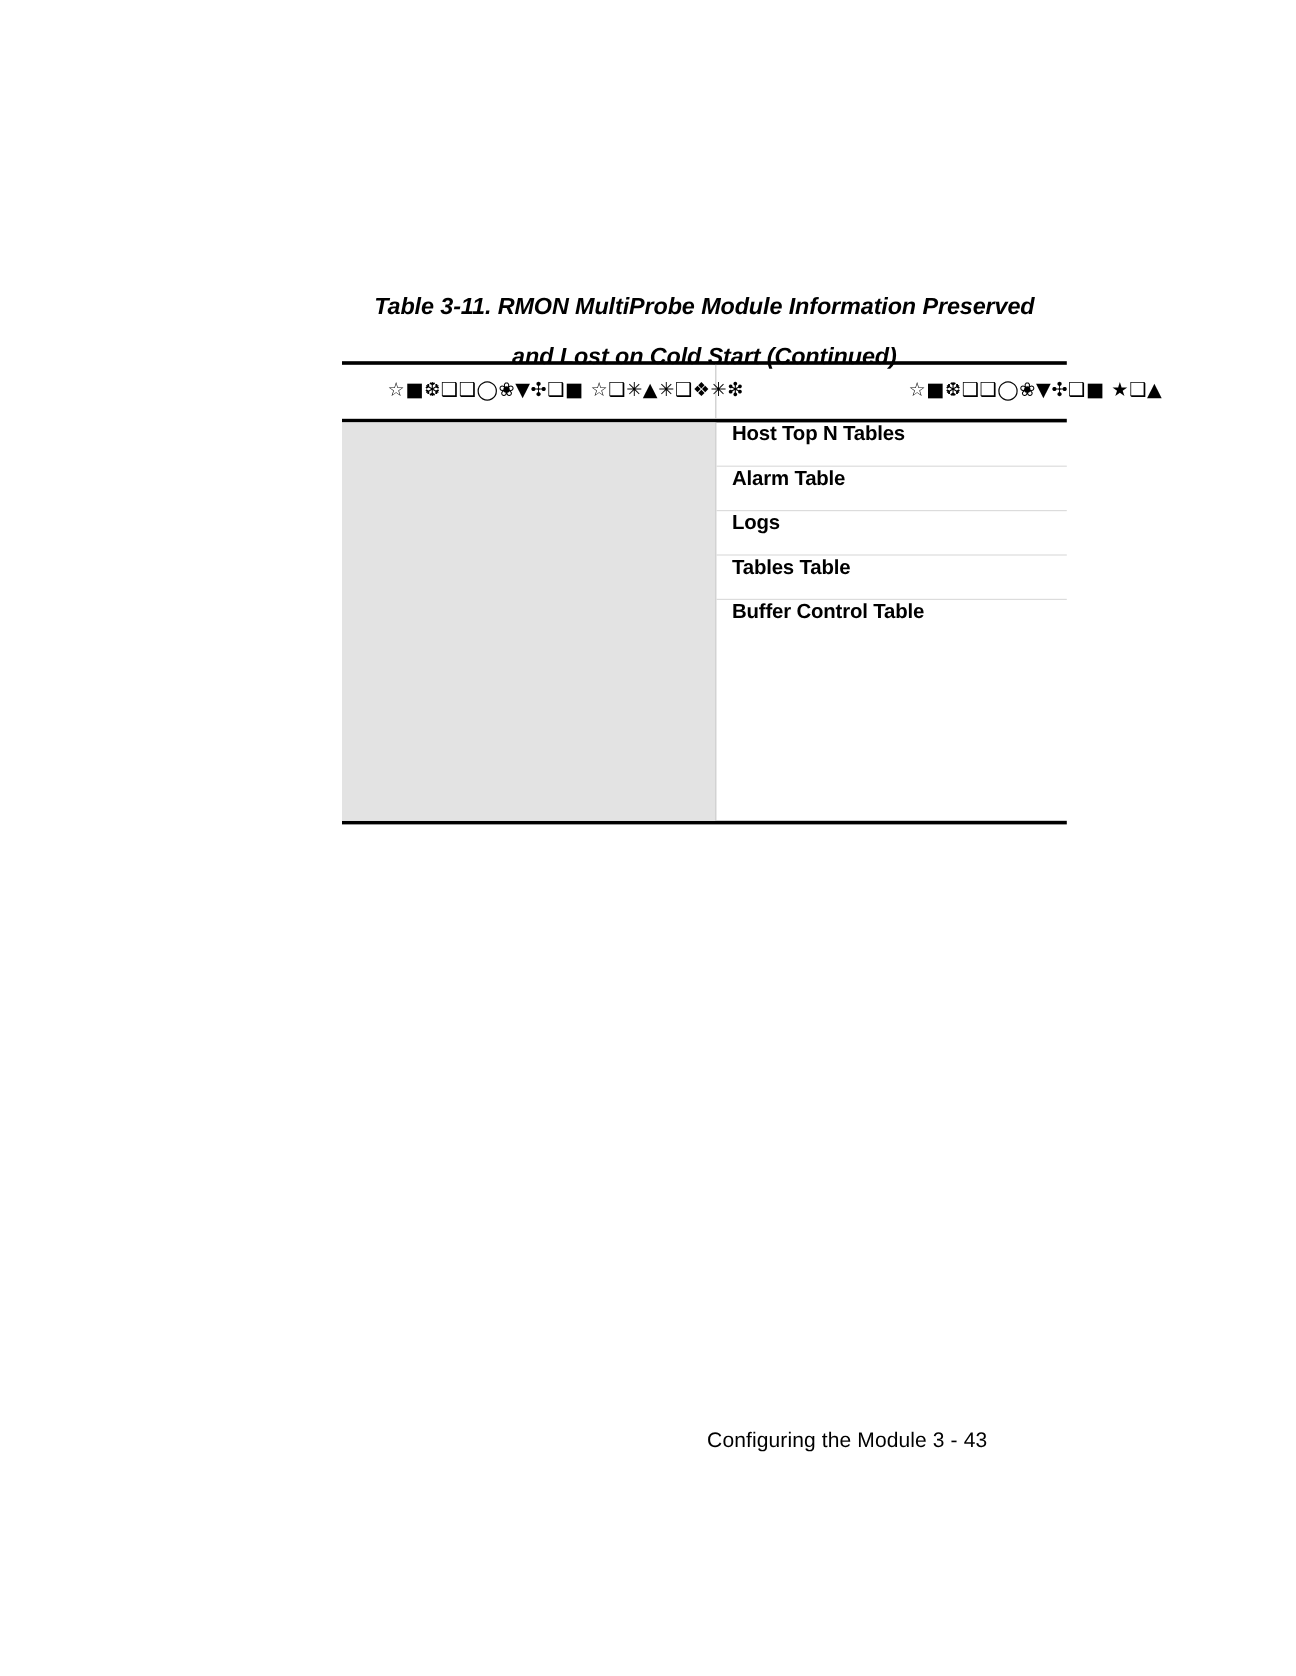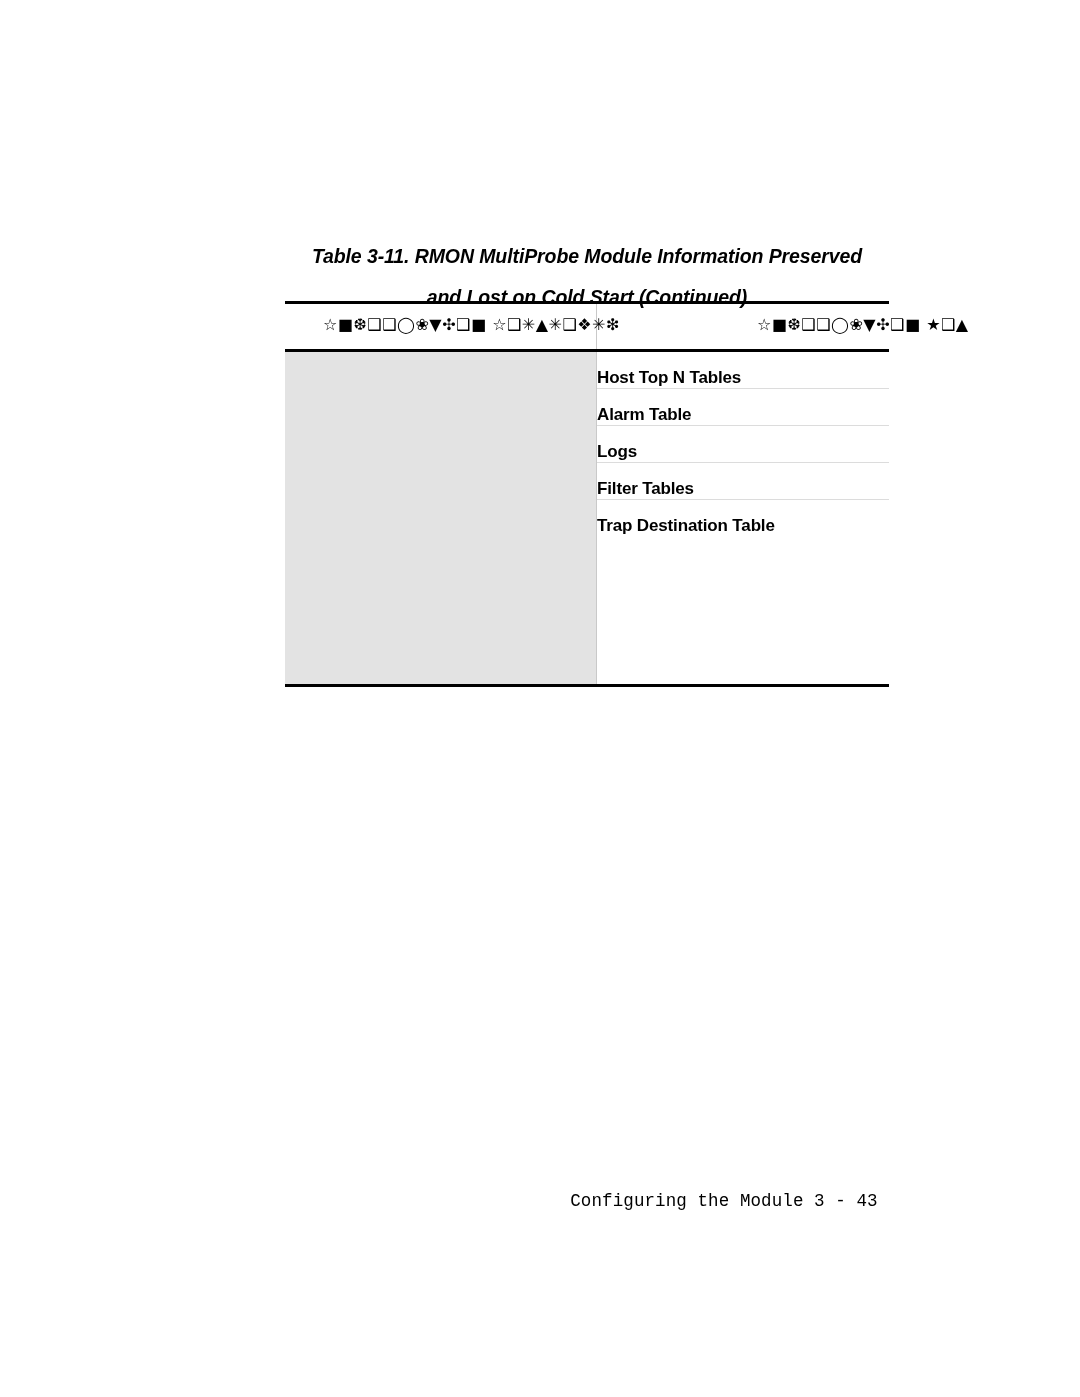--- a/index.html
+++ b/index.html
@@ -114,21 +114,22 @@
     width: 293px;
     height: 332px;
     border-left: 1px solid #c9c9c9;
     box-sizing: border-box;
   }
   .row {
     height: 36.9px;
     box-sizing: border-box;
     border-bottom: 1px solid #dcdcdc;
     display: flex;
-    align-items: flex-end;
+    align-items: flex-start;
+    padding-left: 13px;
   }
   .row:last-child { border-bottom: none; }
   .row .cell-text {
     font-family: "Liberation Sans", sans-serif;
     font-weight: bold;
     font-size: 17px;
     line-height: 20px;
     color: #000;
     white-space: nowrap;
     letter-spacing: -0.15px;
@@ -143,22 +144,21 @@
     text-align: center;
     font-family: "Liberation Sans", sans-serif;
     font-size: 17.5px;
     line-height: 22px;
     color: #000;
     letter-spacing: 0.1px;
   }
   .page-footer .foot-inner {
     display: inline-block;
     position: relative;
-    left: 184px;
-    font-family: Liberation Mono, monospace;
+    left: 166px;
   }
 </style>
 </head>
 <body>
 
 <div class="page">
 
   <div class="table-title">
     <span class="line1">Table 3-11.  RMON MultiProbe Module Information Preserved</span>
     <span class="line2">and Lost on Cold Start (Continued)</span>
@@ -188,30 +188,30 @@
 
         <div class="row">
           <span class="cell-text">Alarm Table</span>
         </div>
 
         <div class="row">
           <span class="cell-text">Logs</span>
         </div>
 
         <div class="row">
-          <span class="cell-text">Filter Tables</span>
-        </div>
-
-
-
-
-
-        <div class="row">
-          <span class="cell-text">Trap Destination Table</span>
-        </div>
+          <span class="cell-text">Tables Table</span>
+        </div>
+
+
+        <div class="row">
+          <span class="cell-text">Buffer Control Table</span>
+        </div>
+
+
+
 
       </div>
     </div>
 
     <div class="rule-bottom"></div>
 
   </div>
 
   <div class="page-footer">
     <span class="foot-inner">Configuring the Module  3 - 43</span>

